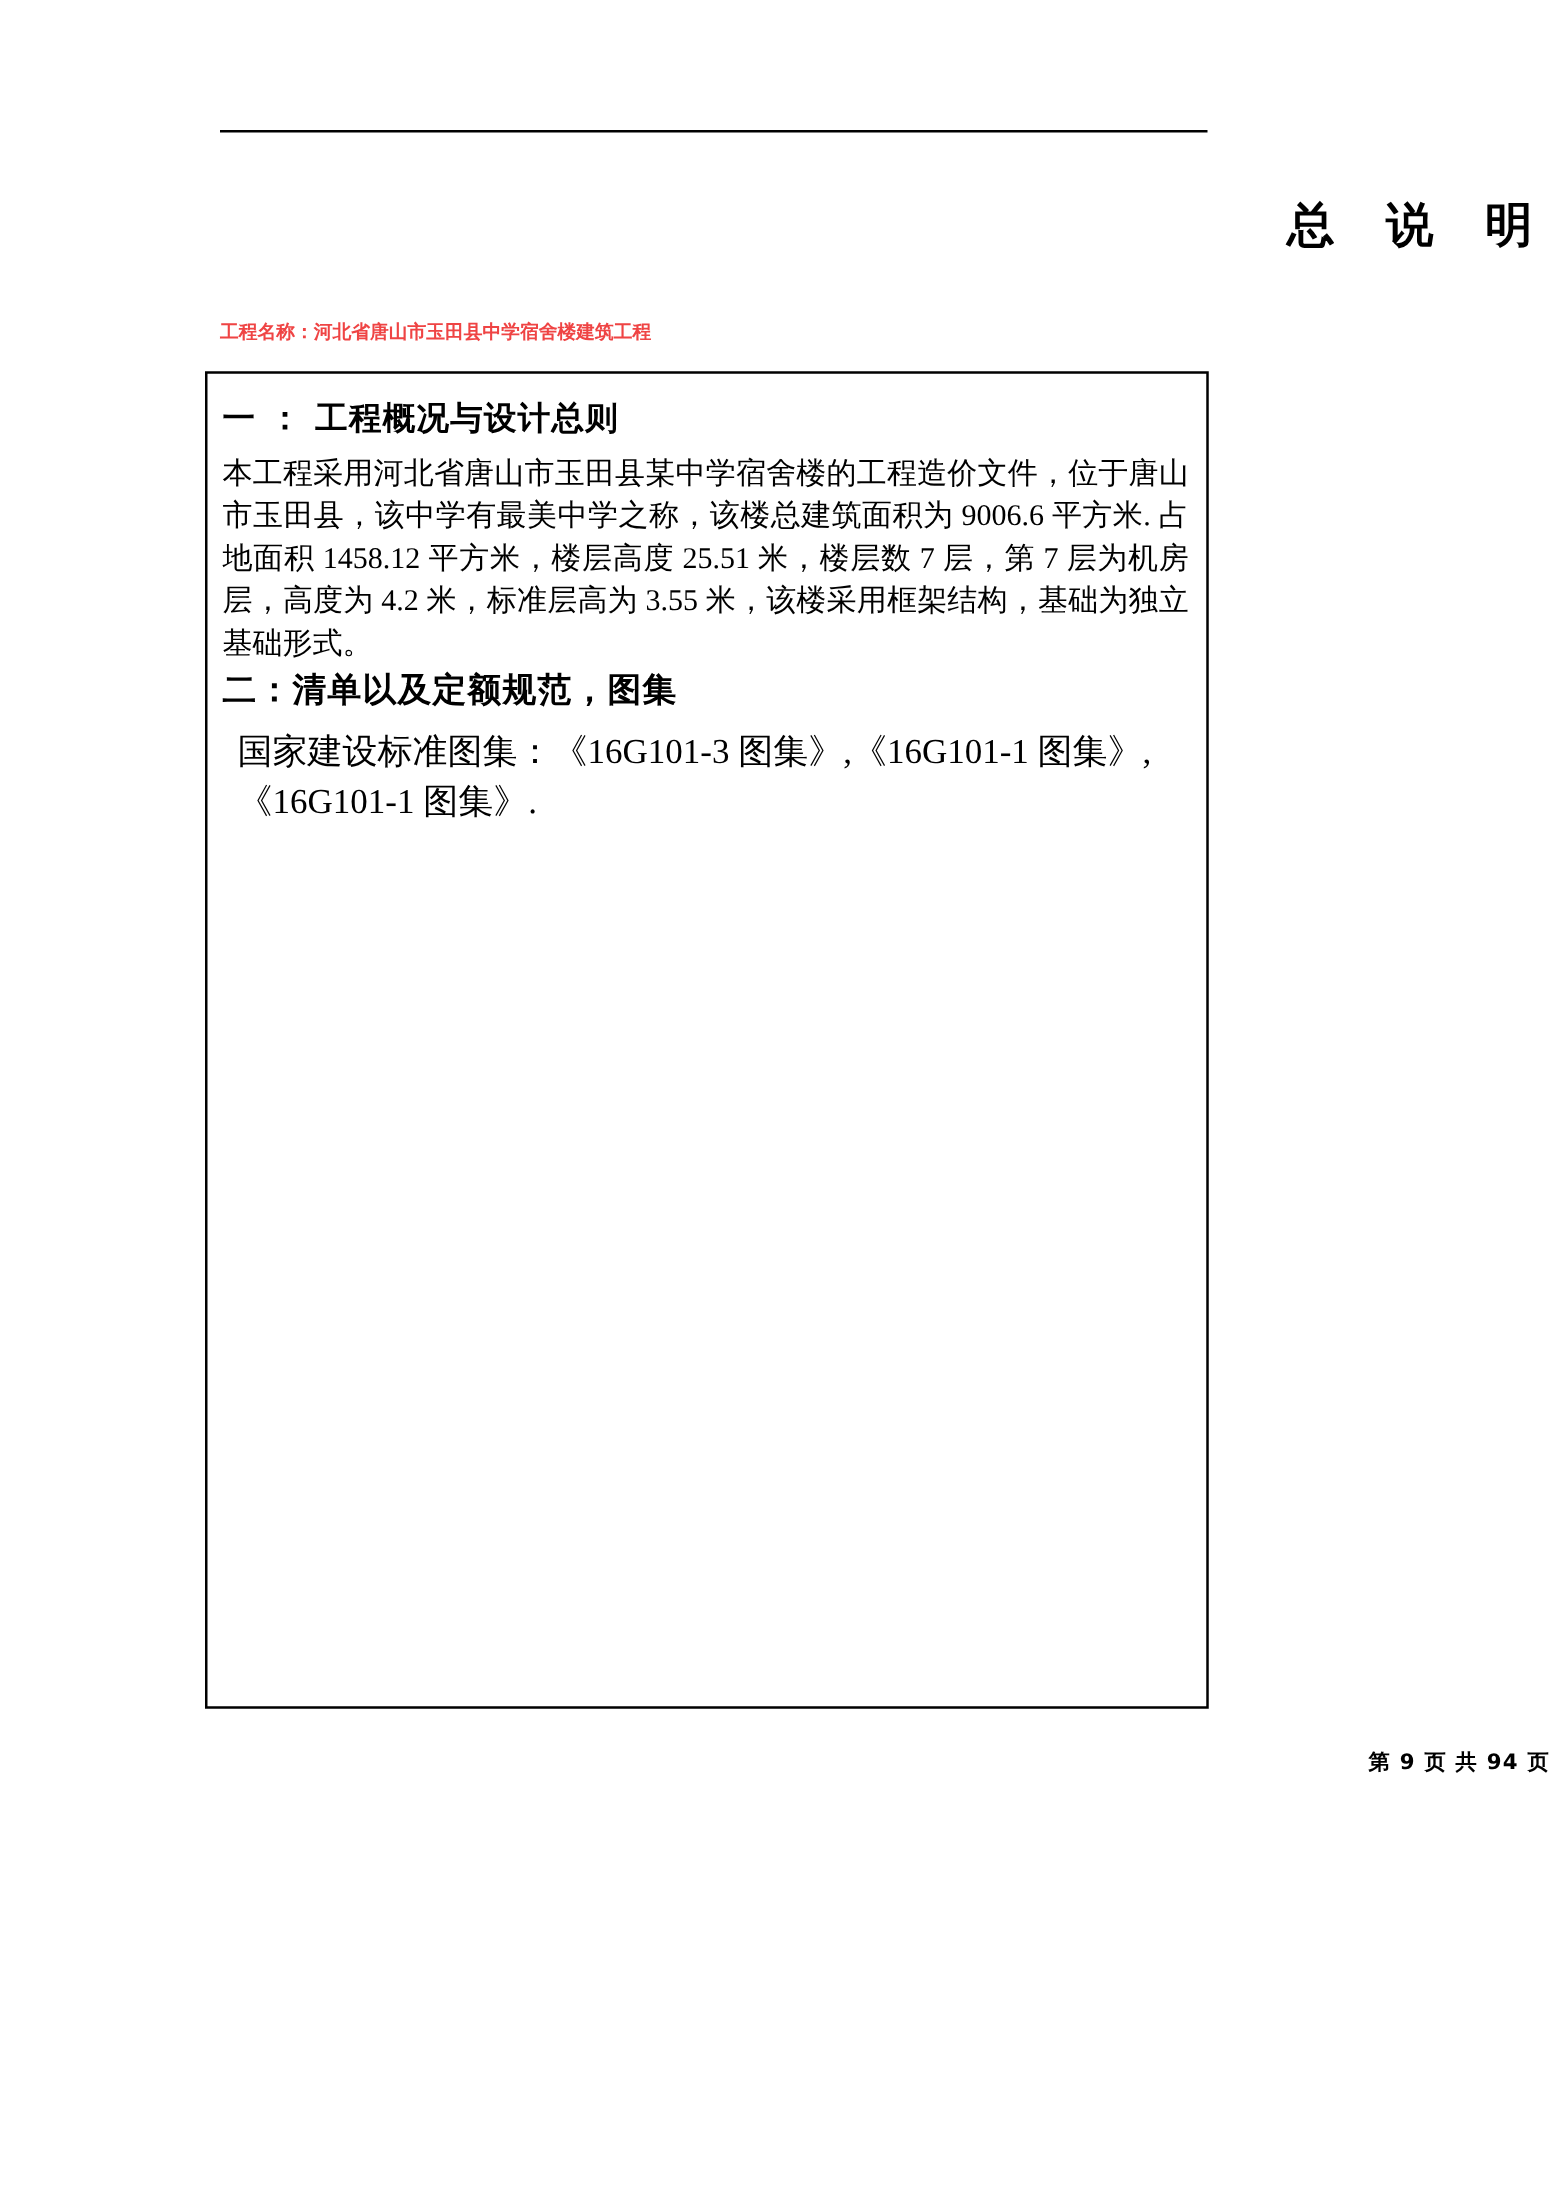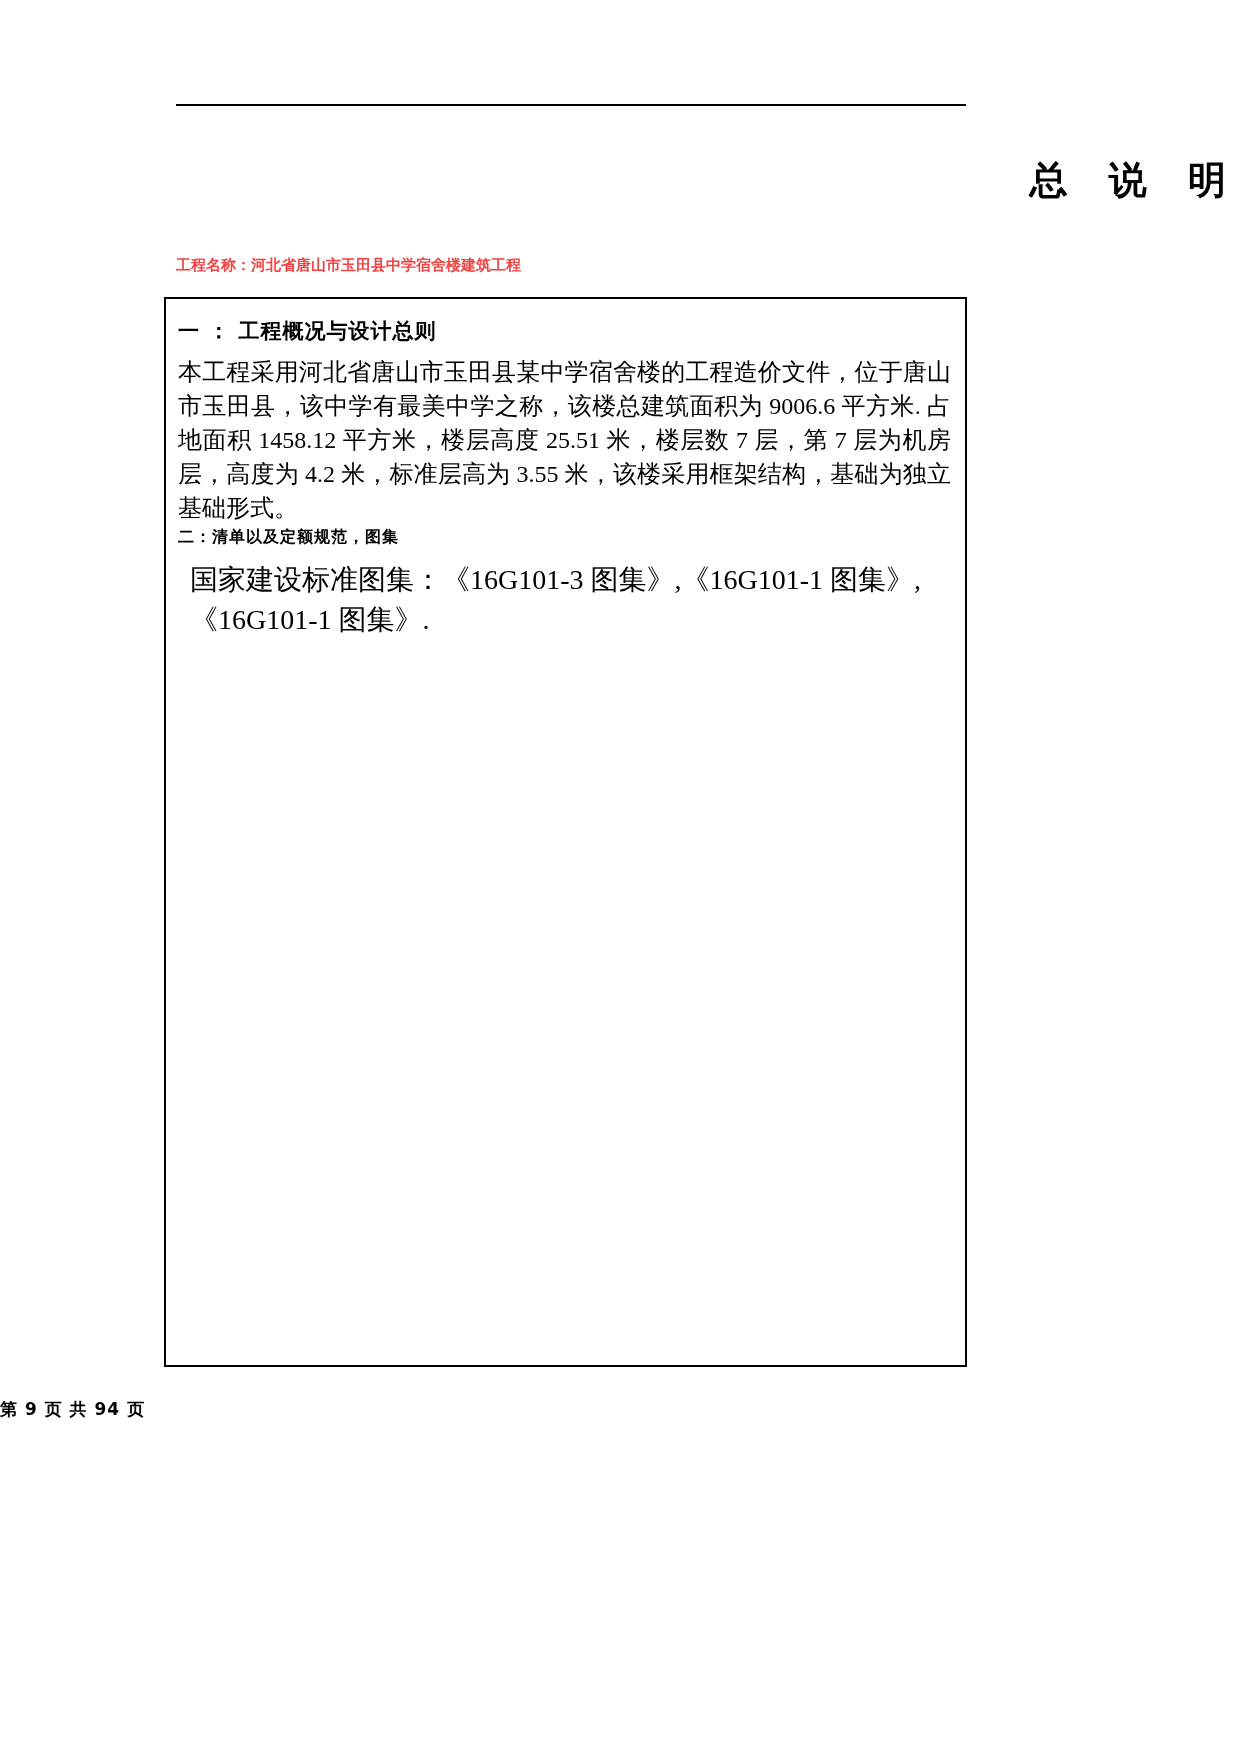--- a/index.html
+++ b/index.html
@@ -60,29 +60,29 @@
     width: 803px;
     height: 1070px;
     border: 2px solid #000;
     box-sizing: border-box;
   }
   .inner {
     padding: 14px 14px 0 12px;
   }
   h2.section-heading {
     font-family: "DejaVu Sans", sans-serif;
-    font-size: 21px;
+    font-size: 26px;
     font-weight: bold;
     margin: 4px 0 10px 0;
     letter-spacing: 1px;
   }
   h2.section-heading.second {
     margin-top: 2px;
     margin-bottom: 6px;
-    font-size: 16px;
+    font-size: 27px;
   }
   p.body-text {
     font-family: "Liberation Serif", serif;
     font-size: 24px;
     line-height: 1.42;
     margin: 0;
     text-align: justify;
     text-justify: inter-ideograph;
   }
   p.list-line {
@@ -90,21 +90,21 @@
     font-size: 28px;
     line-height: 1.42;
     margin: 12px;
   }
   
   .footer {
     position: absolute;
     left: 0;
     top: 1398px;
     width: 1240px;
-    text-align: left;
+    text-align: right;
     font-family: "DejaVu Sans", sans-serif;
     font-size: 17px;
     font-weight: bold;
     letter-spacing: 1px;
   }
   .footer span { display: inline; }
 </style>
 </head>
 <body>
 

